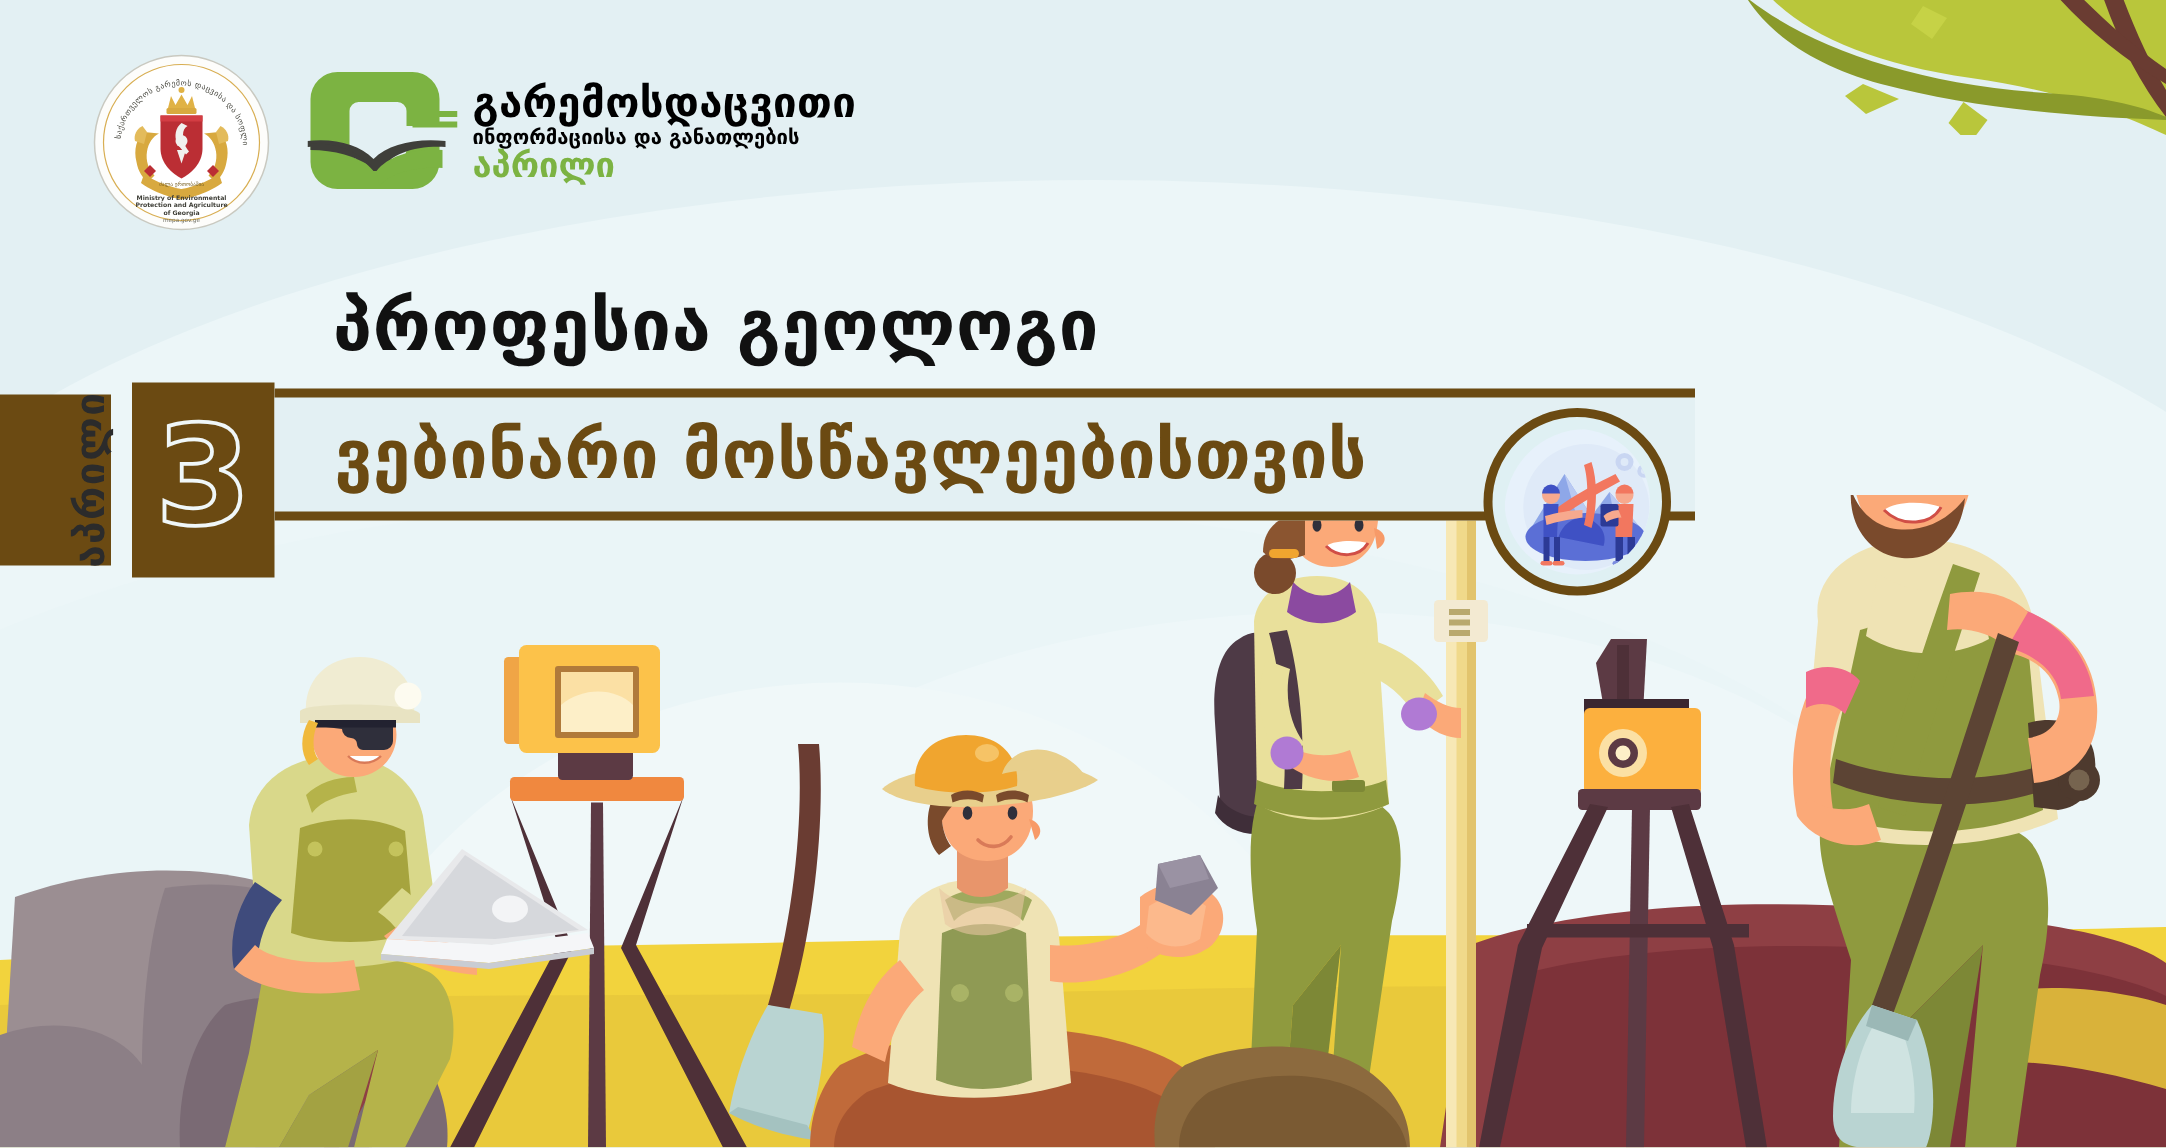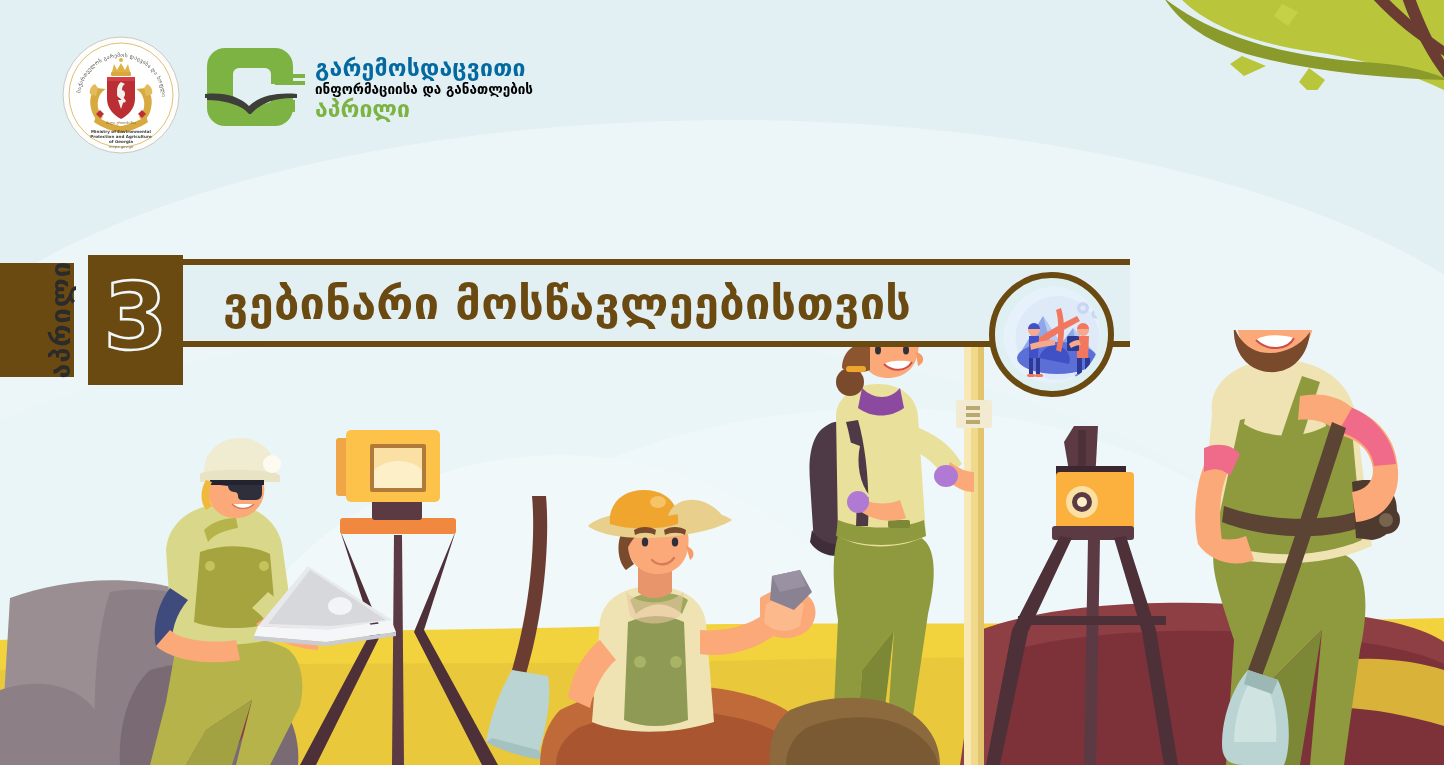--- a/index.html
+++ b/index.html
@@ -36,21 +36,21 @@
   .foliage { position:absolute; right:0; top:-40px; width:430px; height:130px; }
 
   
   .header { position:absolute; left:0; top:0; width:100%; height:160px; z-index:40; }
 
   .seal { position:absolute; left:62px; top:36px; width:118px; height:118px; }
 
   .logo-block { position:absolute; left:205px; top:44px; display:flex; align-items:center; gap:10px; }
   .logo-mark { width:100px; height:88px; }
   .logo-text { line-height:1; padding-top:2px; }
-  .logo-l1 { font-size:23px; font-weight:bold; color:#0369a1; letter-spacing:.2px; white-space:nowrap; }
+  .logo-l1 { font-size:28px; font-weight:bold; color:#000000; letter-spacing:.2px; white-space:nowrap; }
   .logo-l2 { font-size:13.5px; font-weight:bold; color:#000000; margin-top:3px; white-space:nowrap; }
   .logo-l3 { font-size:23px; font-weight:bold; color:#7cb342; margin-top:1px; white-space:nowrap; }
 
   
   .title {
     position:absolute; left:222px; top:190px; z-index:40;
     font-size:47px; font-weight:bold; color:#111; letter-spacing:.5px;
     white-space:nowrap;
   }
 
@@ -175,20 +175,21 @@
         <path d="M46 70 c8 -10 24 -15 44 -14 l0 12 c-18 -1 -34 3 -42 12 z" fill="#7cb342"></path>
       </svg>
       <div class="logo-text">
         <div class="logo-l1">გარემოსდაცვითი</div>
         <div class="logo-l2">ინფორმაციისა და განათლების</div>
         <div class="logo-l3">აპრილი</div>
       </div>
     </div>
   </div>
 
+  <div class="title">პროფესია გეოლოგი</div>
 
   <div class="band-wrap">
     <div class="band-tab"></div>
     <div class="band-month">
       <span>აპრილი</span>
     </div>
     <div class="band-num">
       <span>3</span>
     </div>
     <div class="band-bar">

